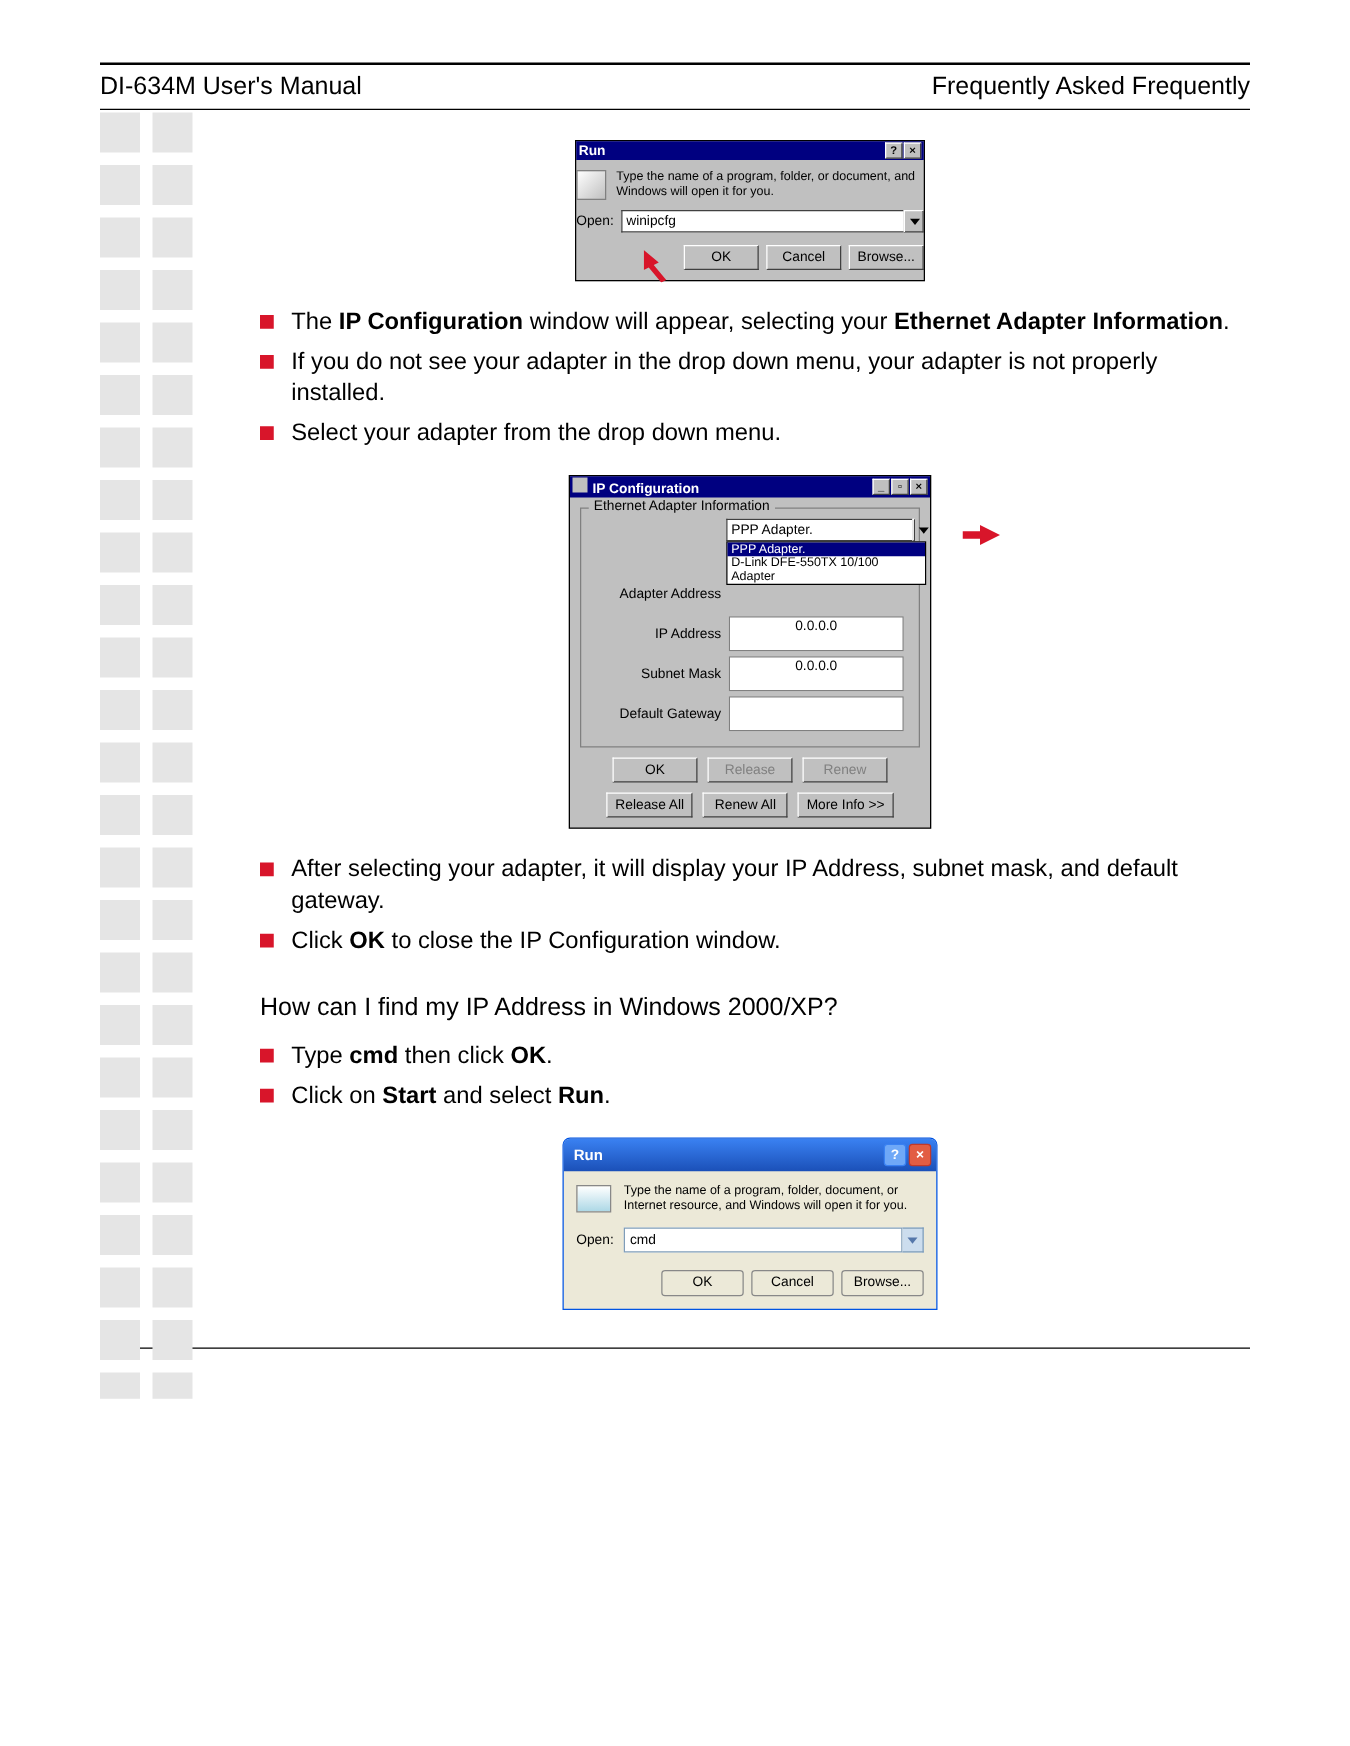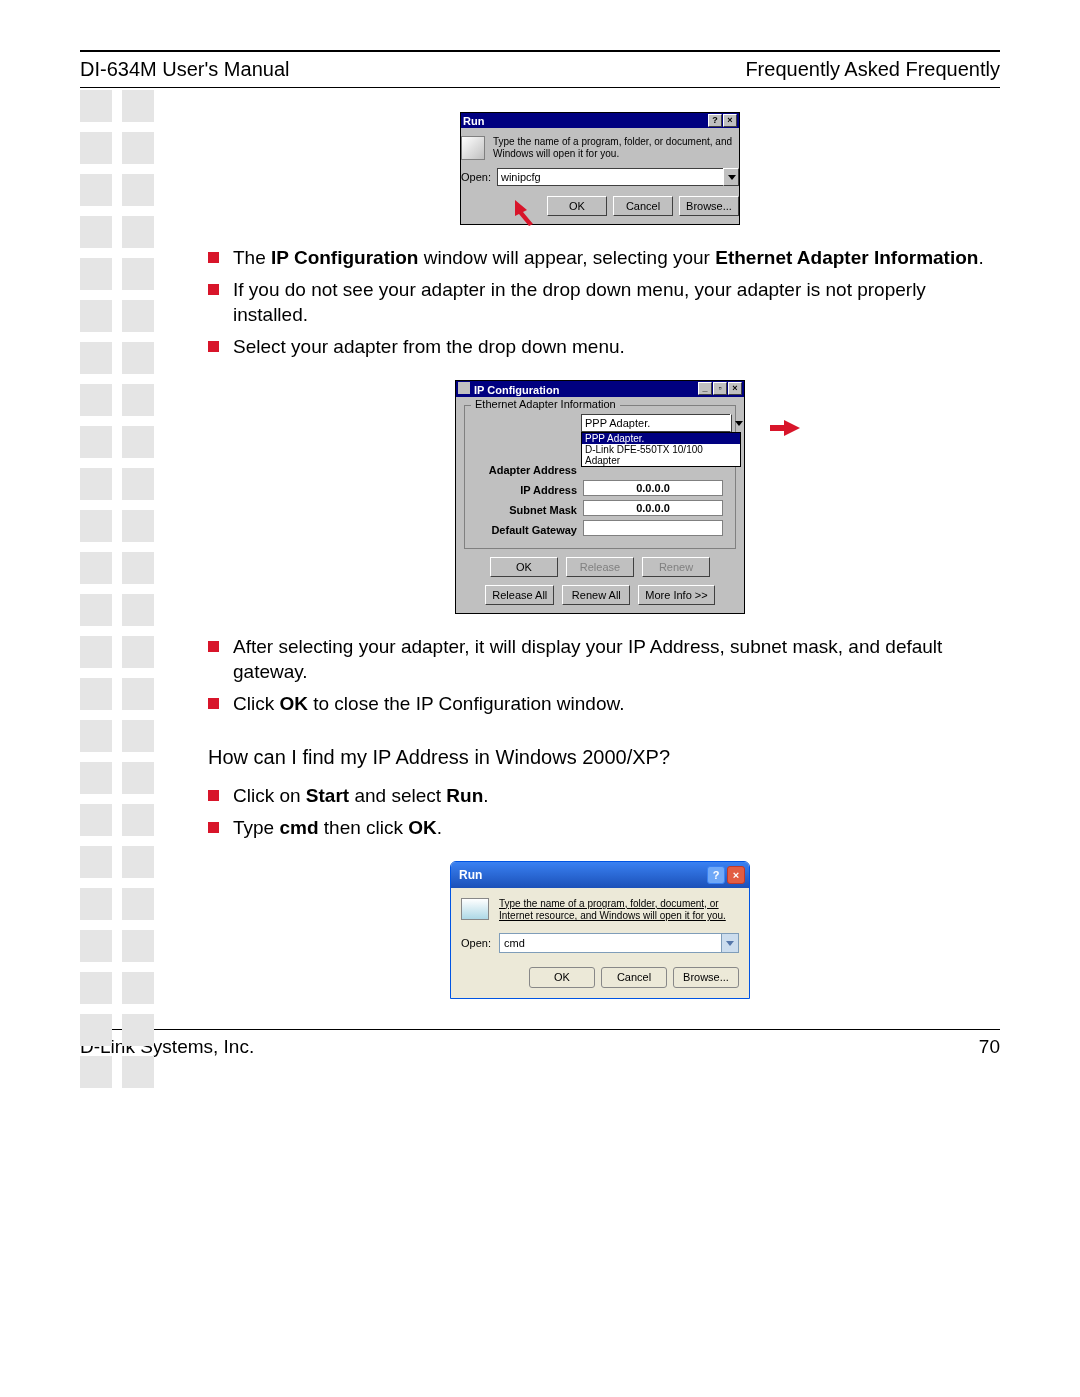--- a/index.html
+++ b/index.html
@@ -33,40 +33,40 @@
 .combo .drop { width: 16px; height: 18px; background: #c0c0c0; border: 1px solid #fff; border-right-color:#404040; border-bottom-color:#404040; position:relative; }
 .combo .drop::after { content:""; position:absolute; top:6px; left:4px; border-left:4px solid transparent; border-right:4px solid transparent; border-top:5px solid #000; }
 .btnrow { display: flex; justify-content: flex-end; gap: 6px; }
 .btn9x { min-width: 60px; height: 20px; background: #c0c0c0; border: 1px solid #fff; border-right-color:#404040; border-bottom-color:#404040; font-size: 11px; text-align: center; line-height: 18px; padding: 0 6px; }
 
 .ipcfg { width: 290px; border: 1px solid #000; background: #c0c0c0; font-family: "MS Sans Serif", Tahoma, sans-serif; font-size: 11px; }
 .ipcfg .titlebar { background: #000080; color: #fff; display: flex; justify-content: space-between; align-items: center; padding: 1px 2px; font-weight: bold; font-size: 11px; }
 .ipcfg .titlebar .ticon { width:12px; height:12px; background:#c0c0c0; margin-right:4px; display:inline-block; }
 .ipcfg .group { border: 1px solid #808080; margin: 8px; padding: 8px; position: relative; }
 .ipcfg .group-label { position: absolute; top: -8px; left: 6px; background: #c0c0c0; padding: 0 4px; font-size: 11px; }
-.ipcfg .row { display: flex; align-items: flex-end; margin-bottom: 4px; font-weight: bold; }
+.ipcfg .row { display: flex; align-items: center; margin-bottom: 4px; }
 .ipcfg .lbl { width: 110px; text-align: right; padding-right: 6px; font-size: 11px; }
-.ipcfg .val { width: 140px; height: 16px; border: 1px solid #808080; background: #fff; font-size: 11px; padding: 1px 4px; text-align: center; }
+.ipcfg .val { width: 140px; height: 28px; border: 1px solid #808080; background: #fff; font-size: 11px; padding: 1px 4px; text-align: center; }
 .ipcfg .ddwrap { position: relative; width: 142px; margin-left: auto; margin-right:4px; margin-bottom:2px;}
 .ipcfg .ddwrap .combo { width: 100%; }
 .ipcfg .ddlist { position: absolute; top: 18px; left: 0; width: 160px; background: #fff; border: 1px solid #000; font-size: 10px; z-index: 5; }
 .ipcfg .ddlist .sel { background: #000080; color: #fff; padding: 0 3px; }
 .ipcfg .ddlist div { padding: 0 3px; }
 .ipcfg .btnrow { display: flex; justify-content: center; gap: 8px; margin: 0 8px 8px 8px; }
 .ipcfg .btnrow .btn9x { min-width: 68px; }
 .btn-disabled { color: #808080; }
 
 .runxp { width: 300px; border: 1px solid #0054e3; background: #ece9d8; font-family: Tahoma, sans-serif; font-size: 11px; border-radius: 6px 6px 0 0; overflow: hidden; }
 .runxp .titlebar { background: linear-gradient(#3a81f2,#1b50b8); color:#fff; font-weight:bold; display:flex; justify-content:space-between; align-items:center; padding: 4px 4px 4px 8px; font-size: 12px; }
 .runxp .titlebar .ctl { display:flex; gap:2px; }
 .xbtn { width:18px; height:18px; border-radius:3px; text-align:center; line-height:16px; font-size:11px; font-weight:bold; }
 .xbtn.help { background:#6fa8f7; border:1px solid #3a81f2; color:#fff; }
 .xbtn.close { background:#e25d43; border:1px solid #c0392b; color:#fff; }
 .runxp .body { padding: 10px; }
-.runxp .msgrow { display:flex; gap:10px; align-items:flex-start; margin-bottom:10px;text-decoration:underline; }
+.runxp .msgrow { display:flex; gap:10px; align-items:center; margin-bottom:10px; }
 .runxp .icon { width:28px; height:22px; background: linear-gradient(#fff,#add8e6); border:1px solid #888; flex-shrink:0; }
 .runxp .msg { font-size: 10px; line-height:1.25; }
 .runxp .openrow { display:flex; align-items:center; gap:8px; margin-bottom:14px; }
 .combo-xp { flex:1; display:flex; }
 .combo-xp input { flex:1; border:1px solid #7f9db9; padding:2px 4px; font-size:11px; height:20px; background:#fff; }
 .combo-xp .drop { width:17px; height:20px; background:#cde; border:1px solid #7f9db9; border-left:none; position:relative; }
 .combo-xp .drop::after { content:""; position:absolute; top:7px; left:4px; border-left:4px solid transparent; border-right:4px solid transparent; border-top:5px solid #4a6; border-top-color:#5577aa;}
 .btnxp { min-width:66px; height:21px; background:#ece9d8; border:1px solid #888; border-radius:3px; font-size:11px; text-align:center; line-height:19px; padding:0 8px; }
 .runxp .btnrow { display:flex; justify-content:flex-end; gap:6px; }
 .footer-top { border-top: 1px solid #000; margin-top: 30px; }
@@ -310,25 +310,25 @@
           <span class="sqb"></span>
         <span><span>Click </span><b>OK</b><span> to close the IP Configuration window.</span></span>
       </li>
     </ul>
 
     <div class="section-q">How can I find my IP Address in Windows 2000/XP?</div>
 
     <ul class="bullet-list">
       <li>
           <span class="sqb"></span>
+        <span><span>Type </span><b>cmd</b><span> then click </span><b>OK</b><span>.</span></span>
+      </li>
+      <li>
+          <span class="sqb"></span>
         <span><span>Click on </span><b>Start</b><span> and select </span><b>Run</b><span>.</span></span>
-      </li>
-      <li>
-          <span class="sqb"></span>
-        <span><span>Type </span><b>cmd</b><span> then click </span><b>OK</b><span>.</span></span>
       </li>
     </ul>
 
     <div class="dialog-wrap">
       <div class="runxp">
         <div class="titlebar">
           <span>Run</span>
           <div class="ctl">
             <div class="xbtn help">?</div>
             <div class="xbtn close">×</div>
@@ -351,17 +351,13 @@
             <div class="btnxp">Cancel</div>
             <div class="btnxp">Browse...</div>
           </div>
         </div>
       </div>
     </div>
 
   </div>
 
   <div class="footer-top"></div>
-  <div class="footer">
-    <span>D-Link Systems, Inc.</span>
-    <span>70</span>
-  </div>
 </div>
 
 </body></html>

